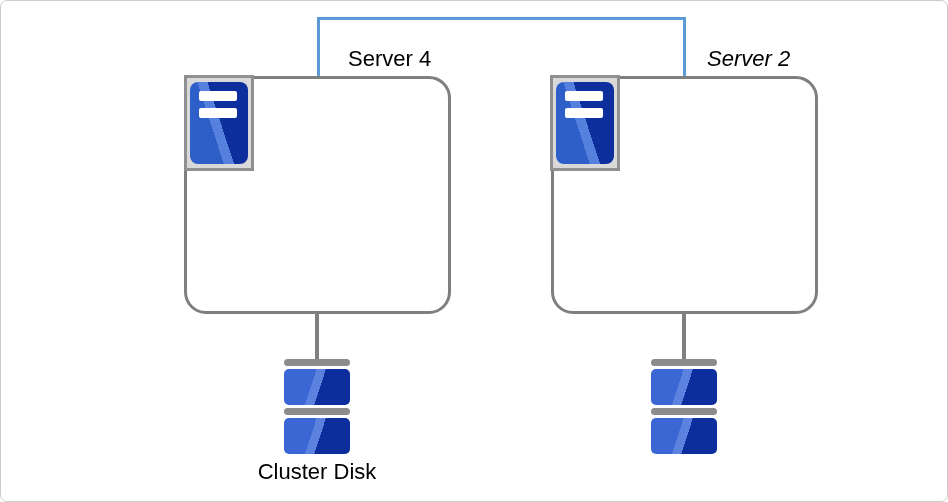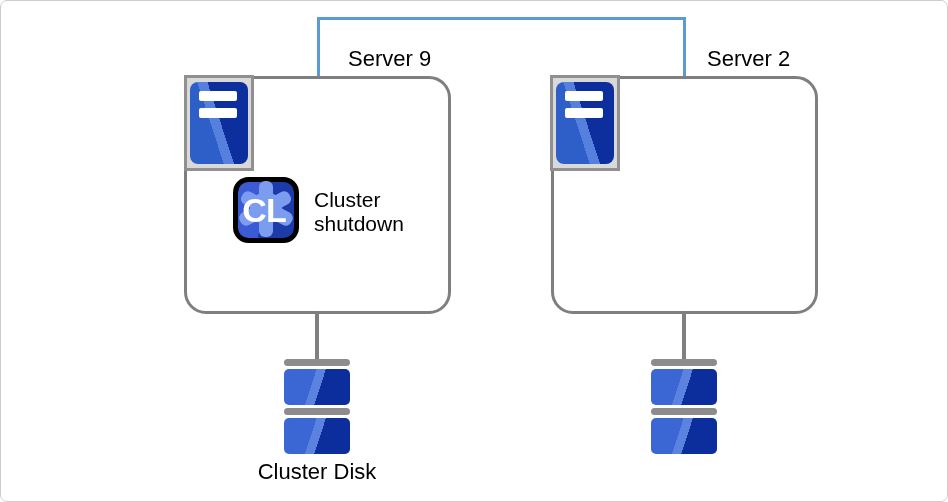--- a/index.html
+++ b/index.html
@@ -15,21 +15,21 @@
   .ic-v.v2{left:682px;}
 
   
   .server-box{position:absolute;top:75px;width:267px;height:238px;background:#fff;
               border:3px solid var(--box-border);border-radius:22px;box-sizing:border-box;}
   .server-box.b1{left:183px;}
   .server-box.b2{left:550px;}
 
   .server-label{position:absolute;top:45px;font-size:22px;line-height:26px;white-space:nowrap;}
   .server-label.l1{left:347px;}
-  .server-label.l2{left:706px;}
+  .server-label.l2{left:706px;font-style:italic;}
 
   
   .icon-box{position:absolute;top:74px;width:70px;height:96px;box-sizing:border-box;
             background:var(--iconbox-bg);border:3px solid var(--iconbox-border);}
   .icon-box.i1{left:183px;}
   .icon-box.i2{left:549px;}
   .panel{position:absolute;left:3px;top:4px;right:3px;bottom:4px;border-radius:8px;
          background:linear-gradient(72deg,var(--panel-light) 0%,var(--panel-light) 40%,
                      var(--panel-sheen) 40%,var(--panel-sheen) 52%,var(--panel-dark) 52%);}
   .bar{position:absolute;left:9px;width:38px;height:10px;background:#fff;border-radius:2px;}
@@ -60,63 +60,39 @@
 </style>
 </head>
 <body>
 
 <div class="canvas">
 
   <div class="ic ic-h"></div>
   <div class="ic ic-v v1"></div>
   <div class="ic ic-v v2"></div>
 
-  <div class="server-label l1">Server 9</div>
+  <div class="server-label l1">Server 4</div>
   <div class="server-label l2">Server 2</div>
 
   <div class="server-box b1"></div>
   <div class="server-box b2"></div>
 
   <div class="icon-box i1">
     <div class="panel">
       <div class="bar bb1"></div>
       <div class="bar bb2"></div>
     </div>
   </div>
   <div class="icon-box i2">
     <div class="panel">
       <div class="bar bb1"></div>
       <div class="bar bb2"></div>
     </div>
   </div>
 
-  <div class="cl-icon">
-    <svg width="66" height="66" viewBox="0 0 66 66">
-      <defs>
-        <linearGradient id="clbg" x1="0%" y1="0%" x2="100%" y2="18%">
-          <stop offset="0.52" style="stop-color:var(--cl-bg-light)"></stop>
-          <stop offset="0.52" style="stop-color:var(--cl-bg-dark)"></stop>
-        </linearGradient>
-        <clipPath id="clclip">
-            <rect x="3" y="3" width="60" height="60" rx="12"></rect>
-          </clipPath>
-      </defs>
-      <rect x="2.5" y="2.5" width="61" height="61" rx="13" fill="url(#clbg)" stroke="var(--cl-border)" stroke-width="5"></rect>
-      <g clip-path="url(#clclip)" fill="var(--cl-shape)">
-        <g transform="translate(33,31)">
-          <rect x="-7" y="-27" width="14" height="56" rx="6"></rect>
-          <rect x="-7" y="-27" width="14" height="56" rx="6" transform="rotate(62)"></rect>
-          <rect x="-7" y="-27" width="14" height="56" rx="6" transform="rotate(-62)"></rect>
-          <circle r="16"></circle>
-        </g>
-      </g>
-      <text x="31" y="45" text-anchor="middle" font-family="Liberation Sans, sans-serif" font-size="34" font-weight="bold" letter-spacing="-1" fill="#ffffff">CL</text>
-    </svg>
-  </div>
-  <div class="annotation">Cluster shutdown</div>
 
   <div class="conn c1"></div>
   <div class="conn c2"></div>
 
   <div class="disk d1">
     <div class="cap"></div>
     <div class="platter"></div>
     <div class="cap"></div>
     <div class="platter"></div>
   </div>

